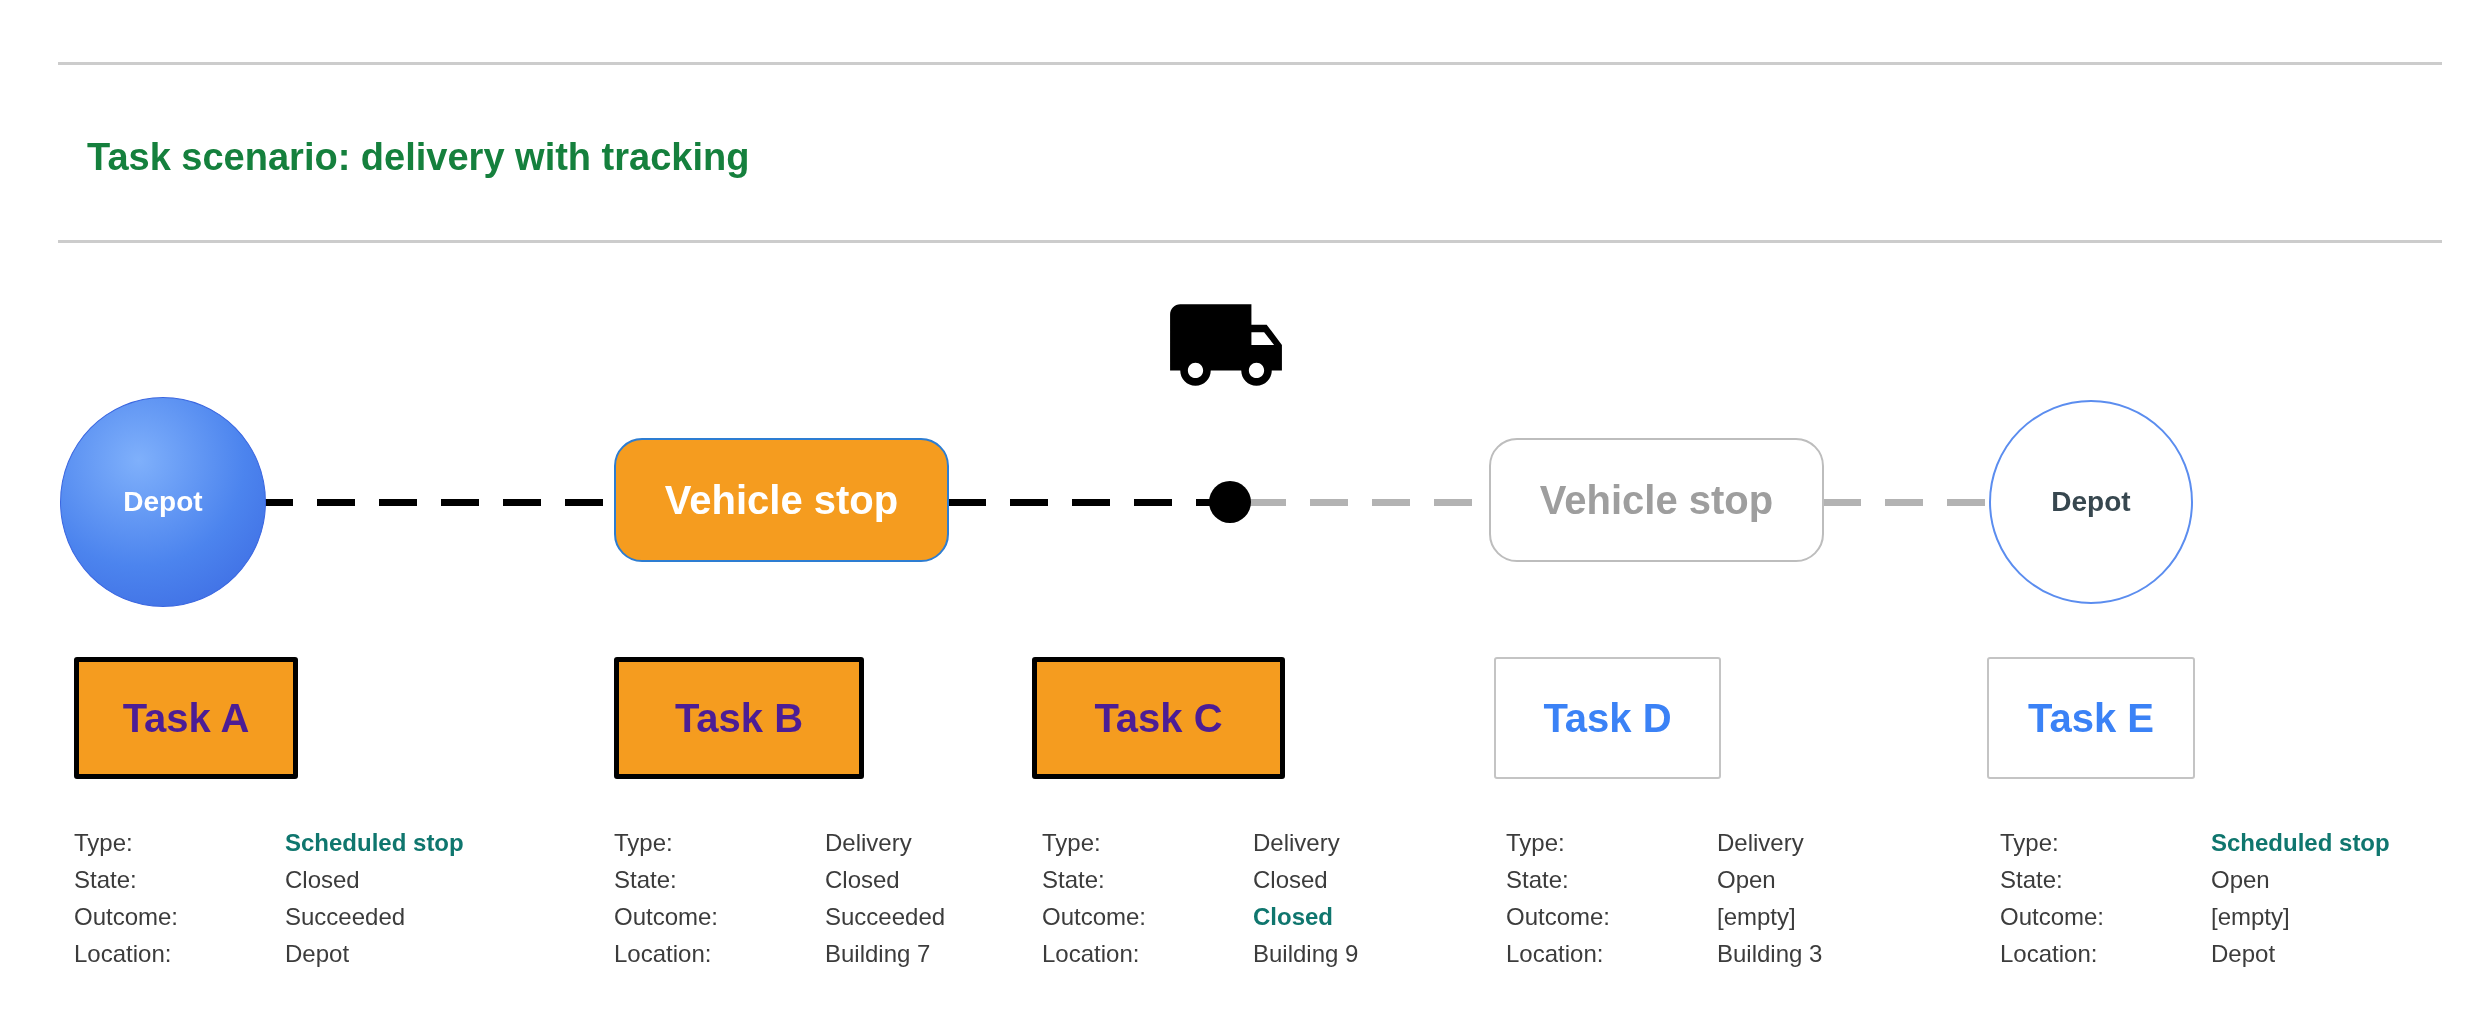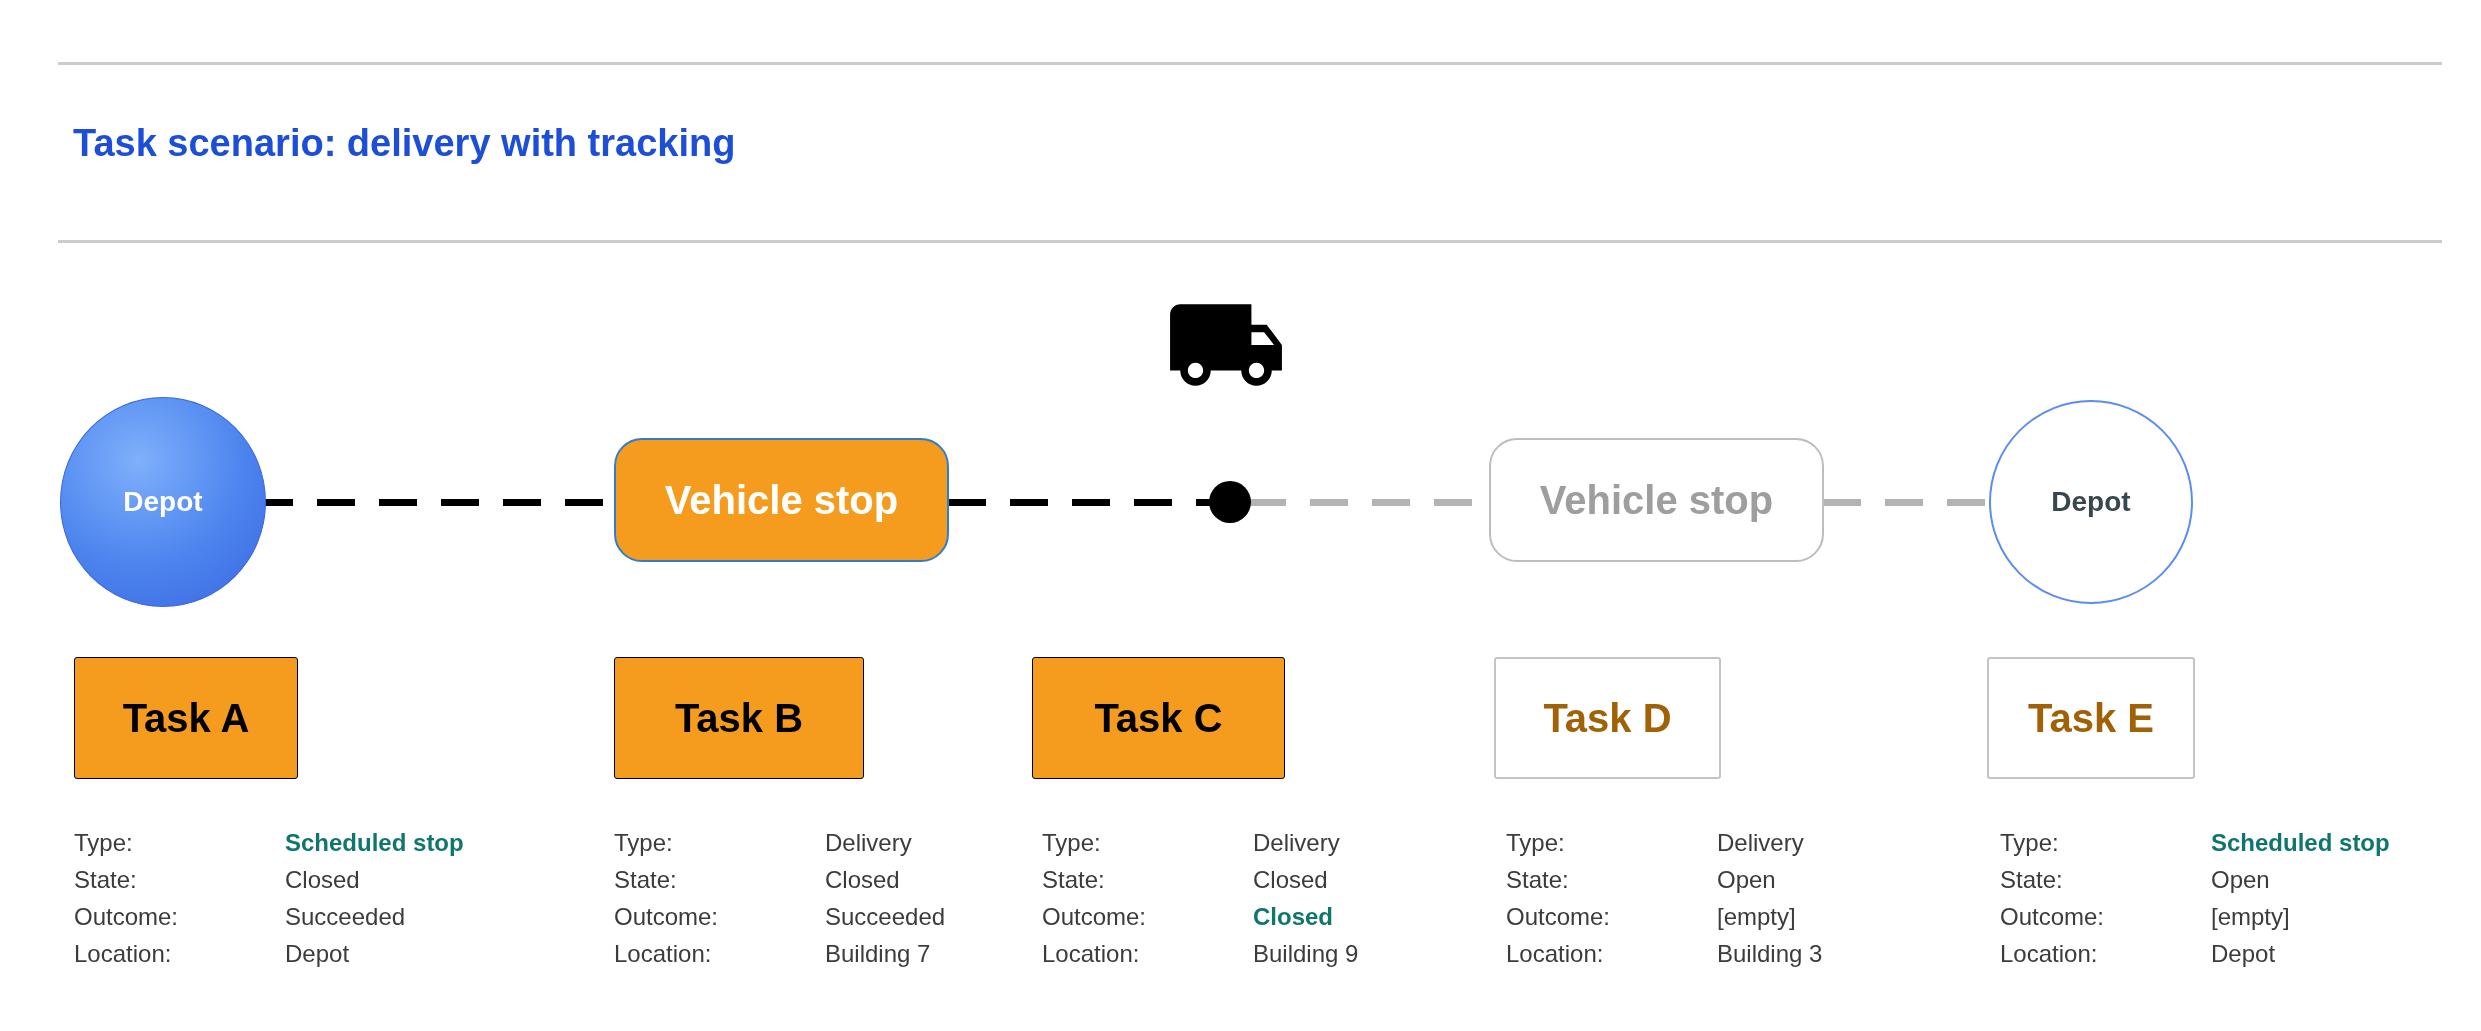--- a/index.html
+++ b/index.html
@@ -17,24 +17,24 @@
     width: 2384px;
     height: 3px;
     background: #cccccc;
   }
   .divider-top { top: 62px; }
   .divider-mid { top: 240px; }
   .page-title {
     position: absolute;
     left: 73px;
     top: 122px;
-    margin: 0;
+    margin: 14px;
     font-size: 38px;
     font-weight: bold;
-    color: #1d4ed8;
+    color: #15803d;
     white-space: nowrap;
   }
 
   
   .truck {
     position: absolute;
     left: 1146px;
     top: 284px;
     width: 160px;
     height: 122px;
@@ -114,22 +114,22 @@
     height: 122px;
     display: flex;
     align-items: center;
     justify-content: center;
     font-weight: bold;
     font-size: 40px;
     box-sizing: border-box;
     border-radius: 3px;
     white-space: nowrap;
   }
-  .task-completed { background: #f59c1f; color: #000000; border: 1px solid #000000; }
-  .task-pending   { background: #ffffff; color: #a16207; border: 2px solid #c4c4c4; }
+  .task-completed { background: #f59c1f; color: #4c1d95; border: 5px solid #000000; }
+  .task-pending   { background: #ffffff; color: #3b82f6; border: 2px solid #c4c4c4; }
   .task-a { left: 74px;   width: 224px; }
   .task-b { left: 614px;  width: 250px; }
   .task-c { left: 1032px; width: 253px; }
   .task-d { left: 1494px; width: 227px; }
   .task-e { left: 1987px; width: 208px; }
 
   
   .details {
     position: absolute;
     top: 824px;

